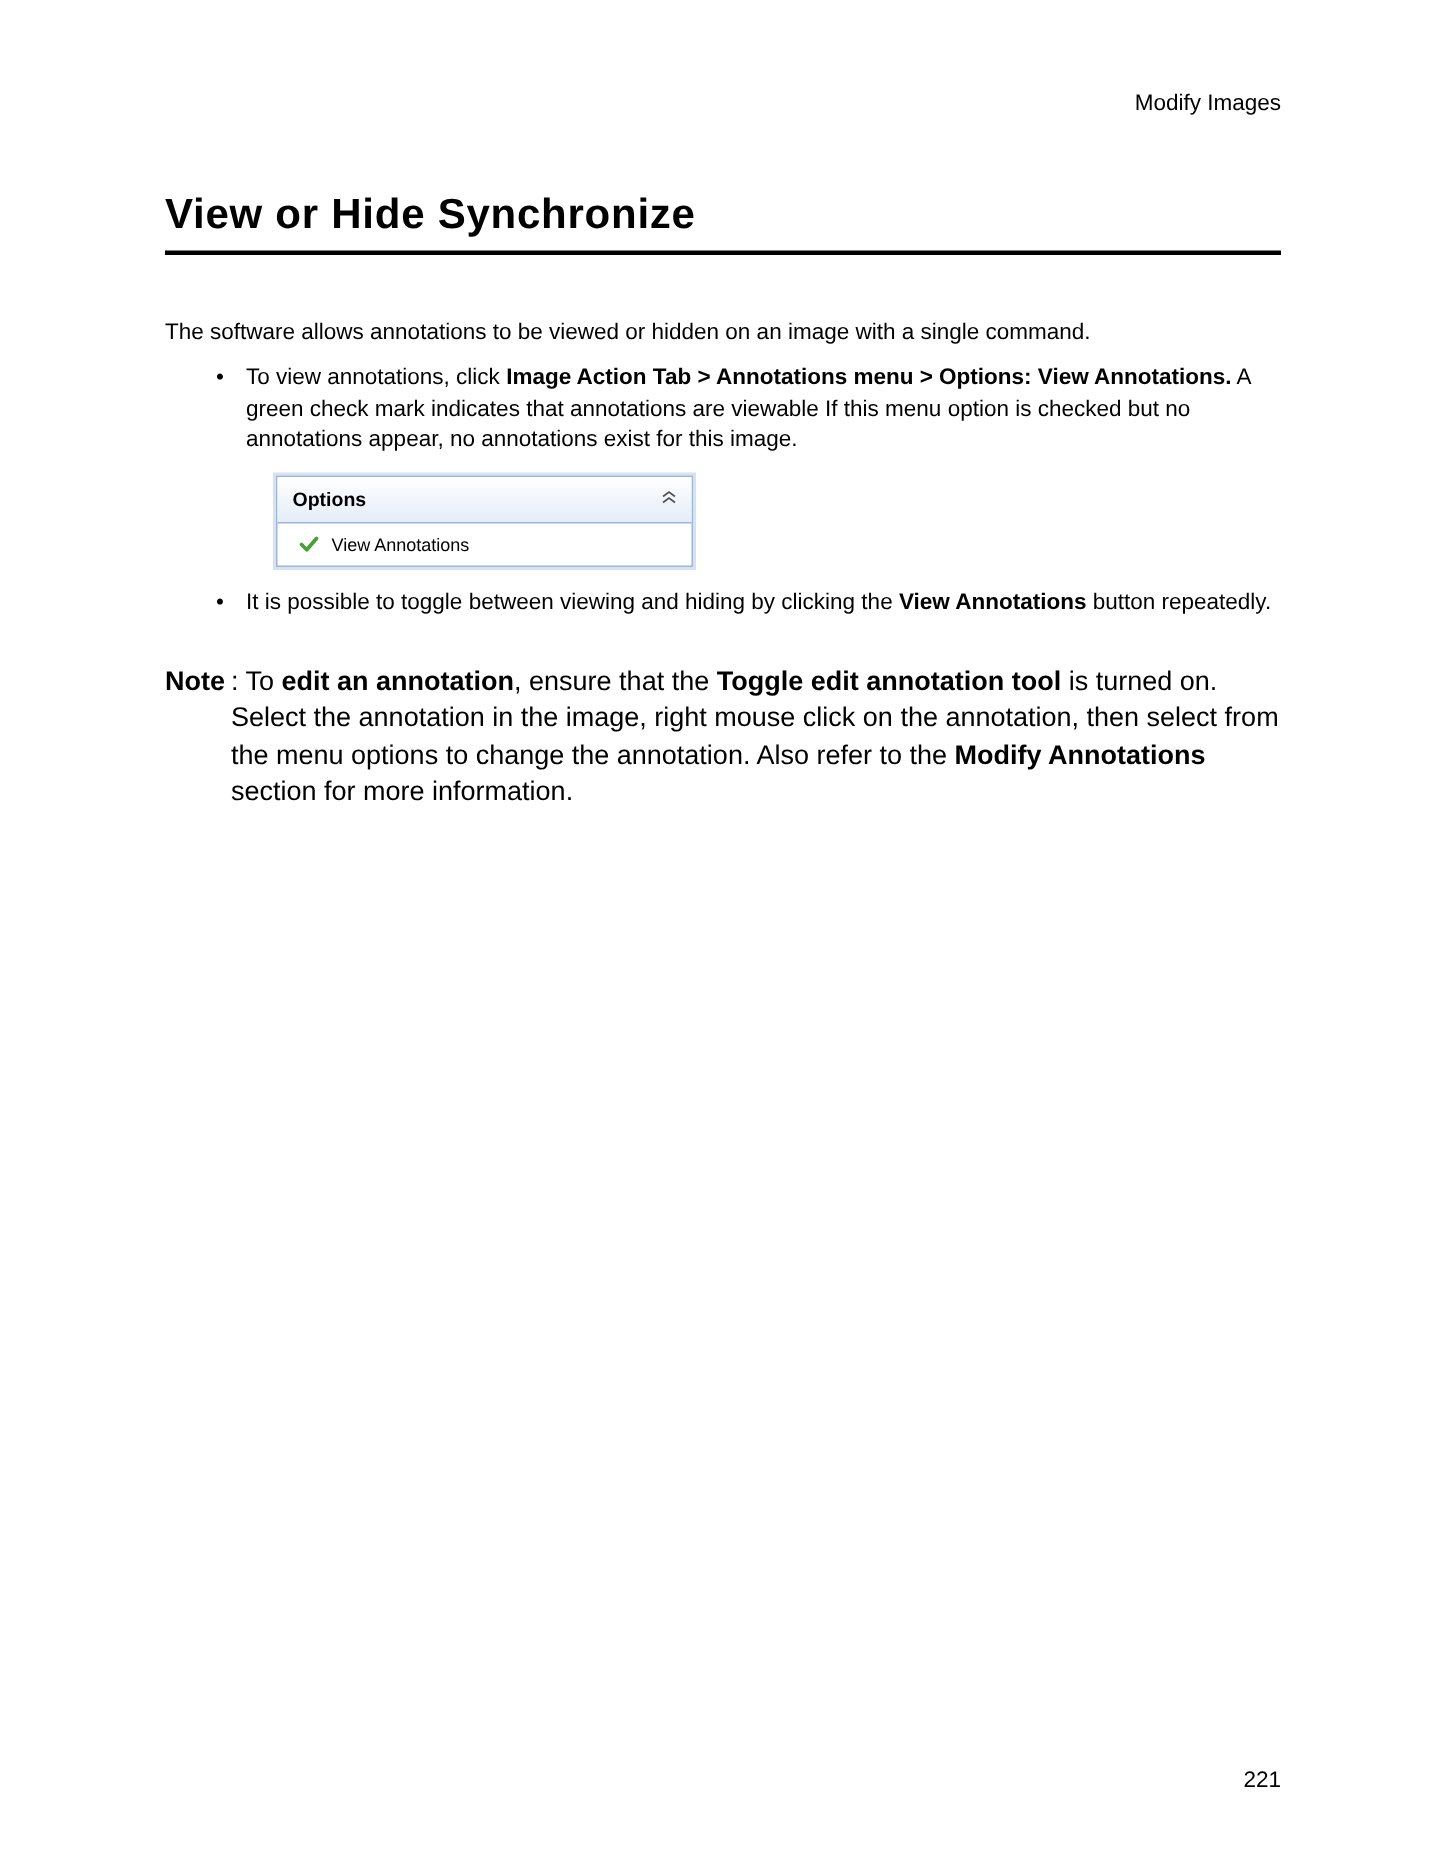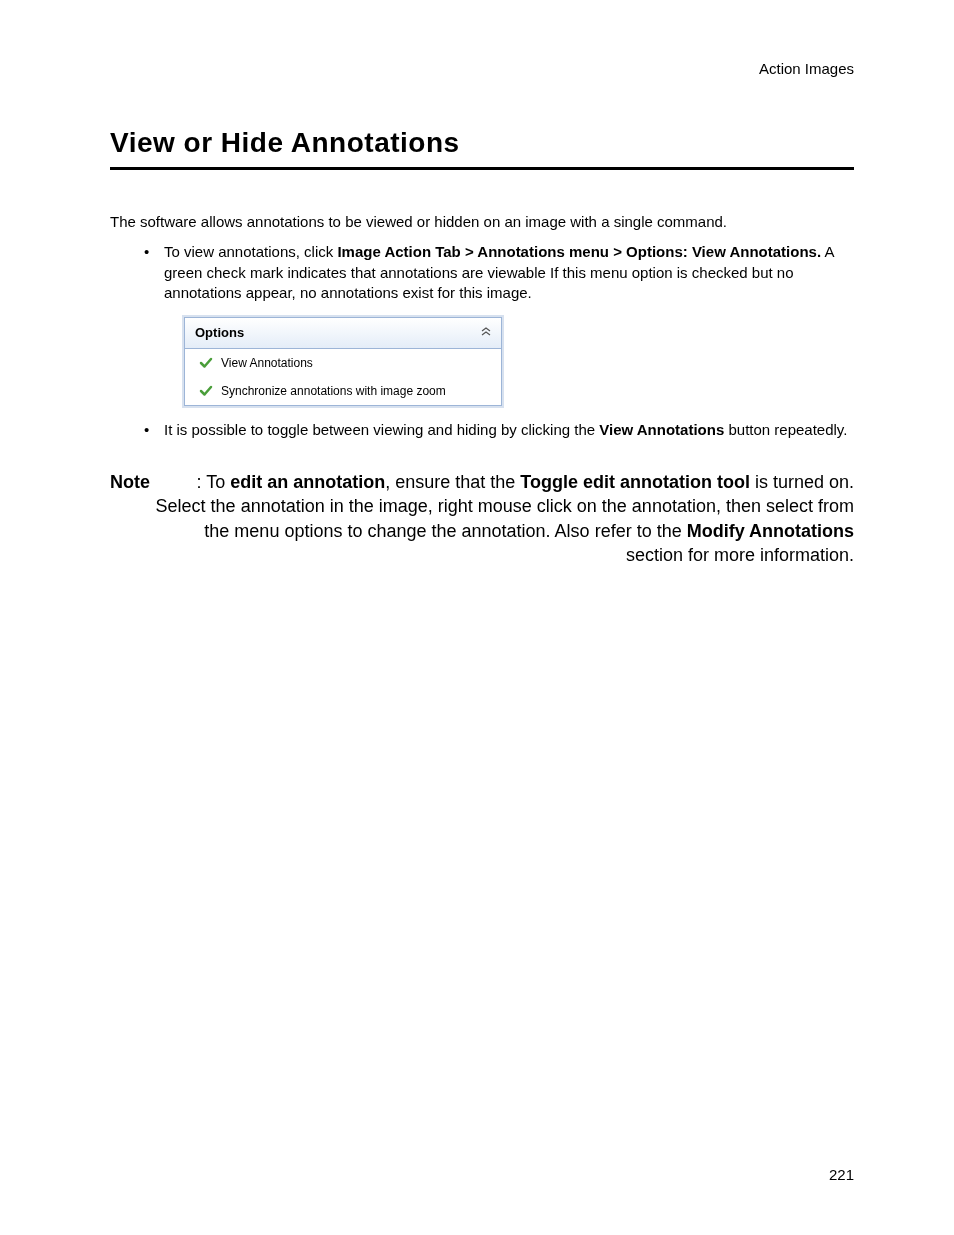--- a/index.html
+++ b/index.html
@@ -48,21 +48,21 @@
     }
     ul.bullets > li::before {
       content: "•";
       position: absolute;
       left: 0;
       top: 0;
       font-size: 15px;
     }
     .bold { font-weight: 700; }
     .options-panel {
-      width: 318px;
+      width: 278px;
       margin: 14px 0 14px 20px;
       border: 1px solid #9db5d7;
       font-family: Tahoma, Arial, sans-serif;
       font-size: 13px;
       background: #fff;
       box-shadow: 0 0 0 2px #d7e1ef;
     }
     .options-header {
       background: linear-gradient(#ffffff, #e4edf8);
       border-bottom: 1px solid #9db5d7;
@@ -96,36 +96,35 @@
       line-height: 1.35;
       display: flex;
       gap: 4px;
     }
     .note-label {
       font-weight: 700;
       flex-shrink: 0;
     }
     .note-body {
       flex: 1;
-      text-align: right;
     }
     .page-number {
       position: absolute;
-      bottom: 52px;
+      bottom: 40px;
       right: 100px;
       font-size: 15px;
     }
     .inline-span { display: inline; }
   </style>
 </head>
 <body>
 
-<div class="header-section">Action Images</div>
+<div class="header-section">Modify Images</div>
 
-<h1 class="page-title">View or Hide Annotations</h1>
+<h1 class="page-title">View or Hide Synchronize</h1>
 
 <p class="intro">The software allows annotations to be viewed or hidden on an image with a single command.</p>
 
 <ul class="bullets">
   <li>
     <span class="inline-span">To view annotations, click </span><span class="bold inline-span">Image Action Tab &gt; Annotations menu &gt; Options: View Annotations.</span><span class="inline-span">  A green check mark indicates that annotations are viewable  If this menu option is checked but no annotations appear, no annotations exist for this image.</span>
 
     <div class="options-panel">
       <div class="options-header">
         <span>Options</span>
@@ -137,28 +136,20 @@
         </span>
       </div>
       <div class="option-row">
         <span class="check-icon">
           <svg width="14" height="14" viewBox="0 0 14 14">
             <path d="M2 7 L5.5 10.5 L12 3" fill="none" stroke="#4a9e3a" stroke-width="2.5" stroke-linecap="round" stroke-linejoin="round"></path>
           </svg>
         </span>
         <span>View Annotations</span>
       </div>
-      <div class="option-row">
-        <span class="check-icon">
-          <svg width="14" height="14" viewBox="0 0 14 14">
-            <path d="M2 7 L5.5 10.5 L12 3" fill="none" stroke="#4a9e3a" stroke-width="2.5" stroke-linecap="round" stroke-linejoin="round"></path>
-          </svg>
-        </span>
-        <span>Synchronize annotations with image zoom</span>
-      </div>
     </div>
   </li>
 
 
   <li>
     <span class="inline-span">It is possible to toggle between viewing and hiding by clicking the </span><span class="bold inline-span">View Annotations</span><span class="inline-span"> button repeatedly.</span>
   </li>
 </ul>
 
 <div class="note-block">

